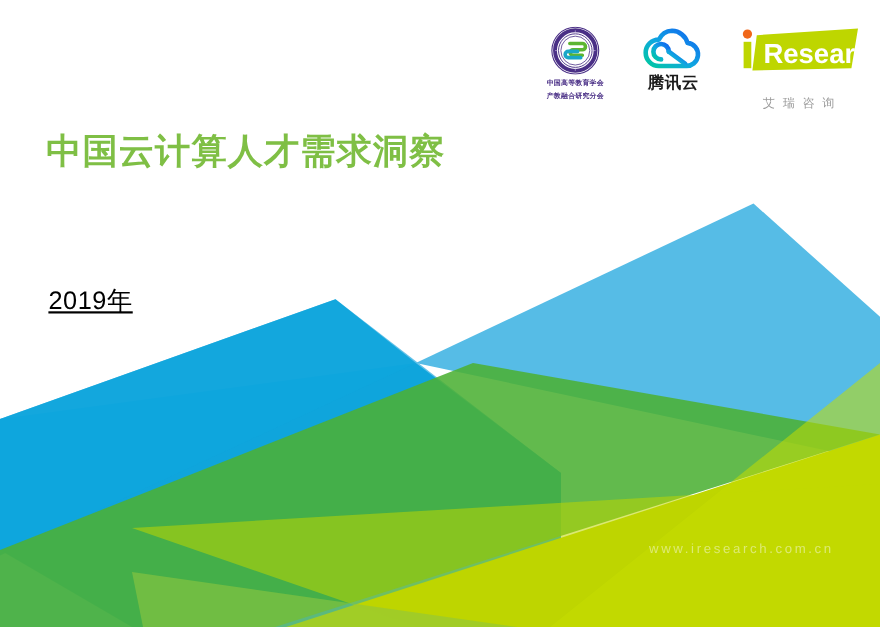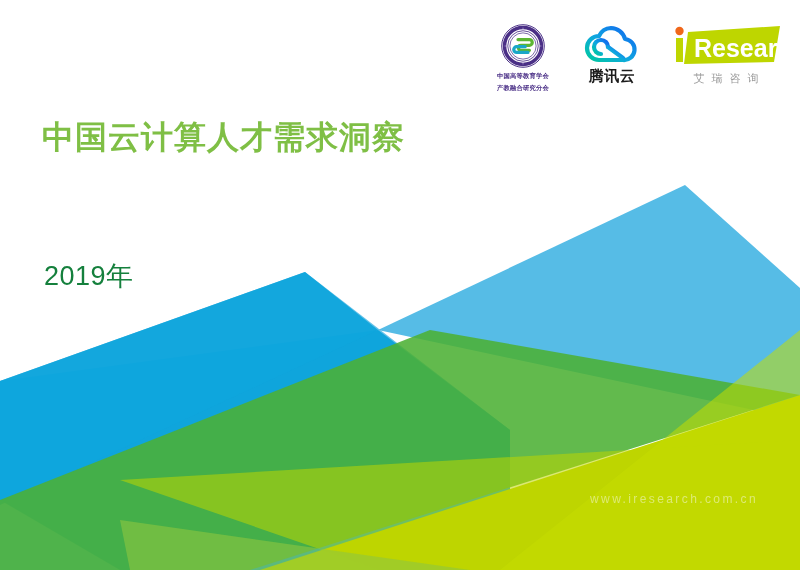--- a/index.html
+++ b/index.html
@@ -65,21 +65,21 @@
     color: #1b1b1b;
     font-weight: bold;
     letter-spacing: .5px;
     text-align: left;
     white-space: nowrap;
   }
 
   
   .ir-wrap { width: 112px; }
   .ir-cn {
-    margin-top: 4px;
+    margin-top: 20px;
     font-size: 11px;
     line-height: 1.1;
     color: #9a9a9a;
     letter-spacing: 7px;
     text-indent: 7px;
     text-align: center;
     white-space: nowrap;
   }
 
   
@@ -96,24 +96,25 @@
     font-weight: bold;
     color: #7FBF45;
     letter-spacing: 1px;
     white-space: nowrap;
   }
   .subtitle {
     position: absolute;
     z-index: 5;
     left: 44px;
     top: 258px;
-    font-size: 27px;
-    color: #15803d;
+    font-size: 23px;
+    color: #000000;
     letter-spacing: .5px;
     white-space: nowrap;
+    text-decoration: underline;
   }
 
   
   .watermark {
     position: absolute;
     z-index: 5;
     left: 590px;
     top: 492px;
     font-size: 12px;
     letter-spacing: 2.4px;

